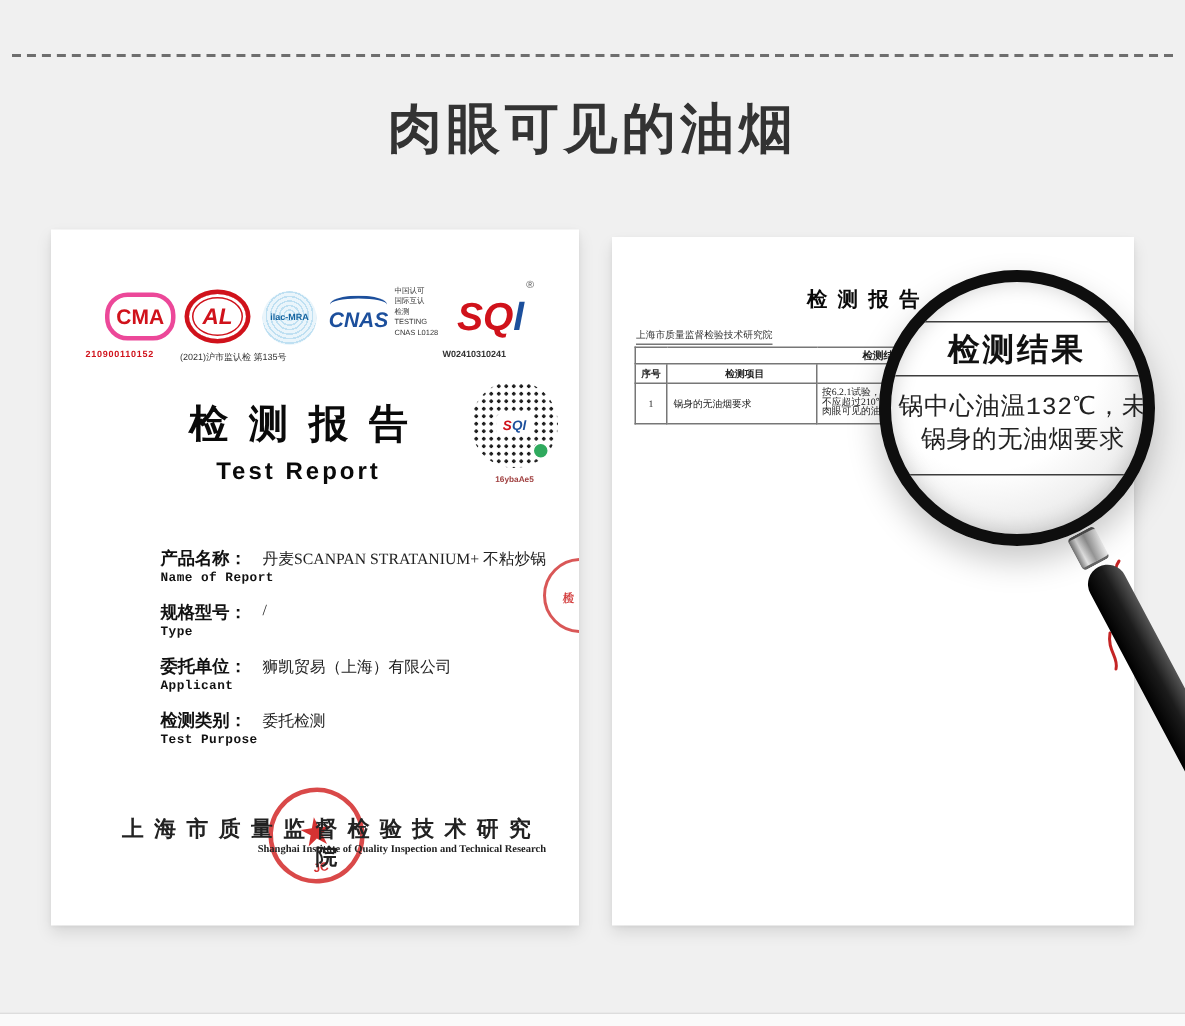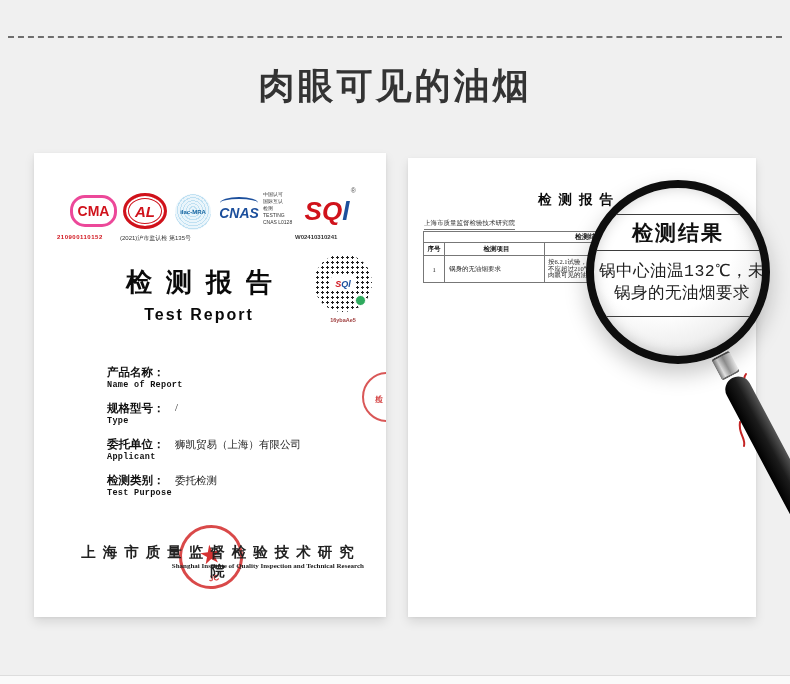--- a/index.html
+++ b/index.html
@@ -183,20 +183,21 @@
           <span class="sqi-blue">Ql</span>
         </span>
       <span class="qr-green"></span>
     </div>
     <div class="qr-caption">16ybaAe5</div>
 
     <div class="fields">
       <div class="frow">
         <div class="flabel">产品名称：</div>
         <div class="flabel-en">Name of Report</div>
+        <div class="fvalue">丹麦SCANPAN STRATANIUM+ 不粘炒锅</div>
       </div>
       <div class="frow">
         <div class="flabel">规格型号：</div>
         <div class="flabel-en">Type</div>
         <div class="fvalue">/</div>
       </div>
       <div class="frow">
         <div class="flabel">委托单位：</div>
         <div class="flabel-en">Applicant</div>
         <div class="fvalue">狮凯贸易（上海）有限公司</div>

